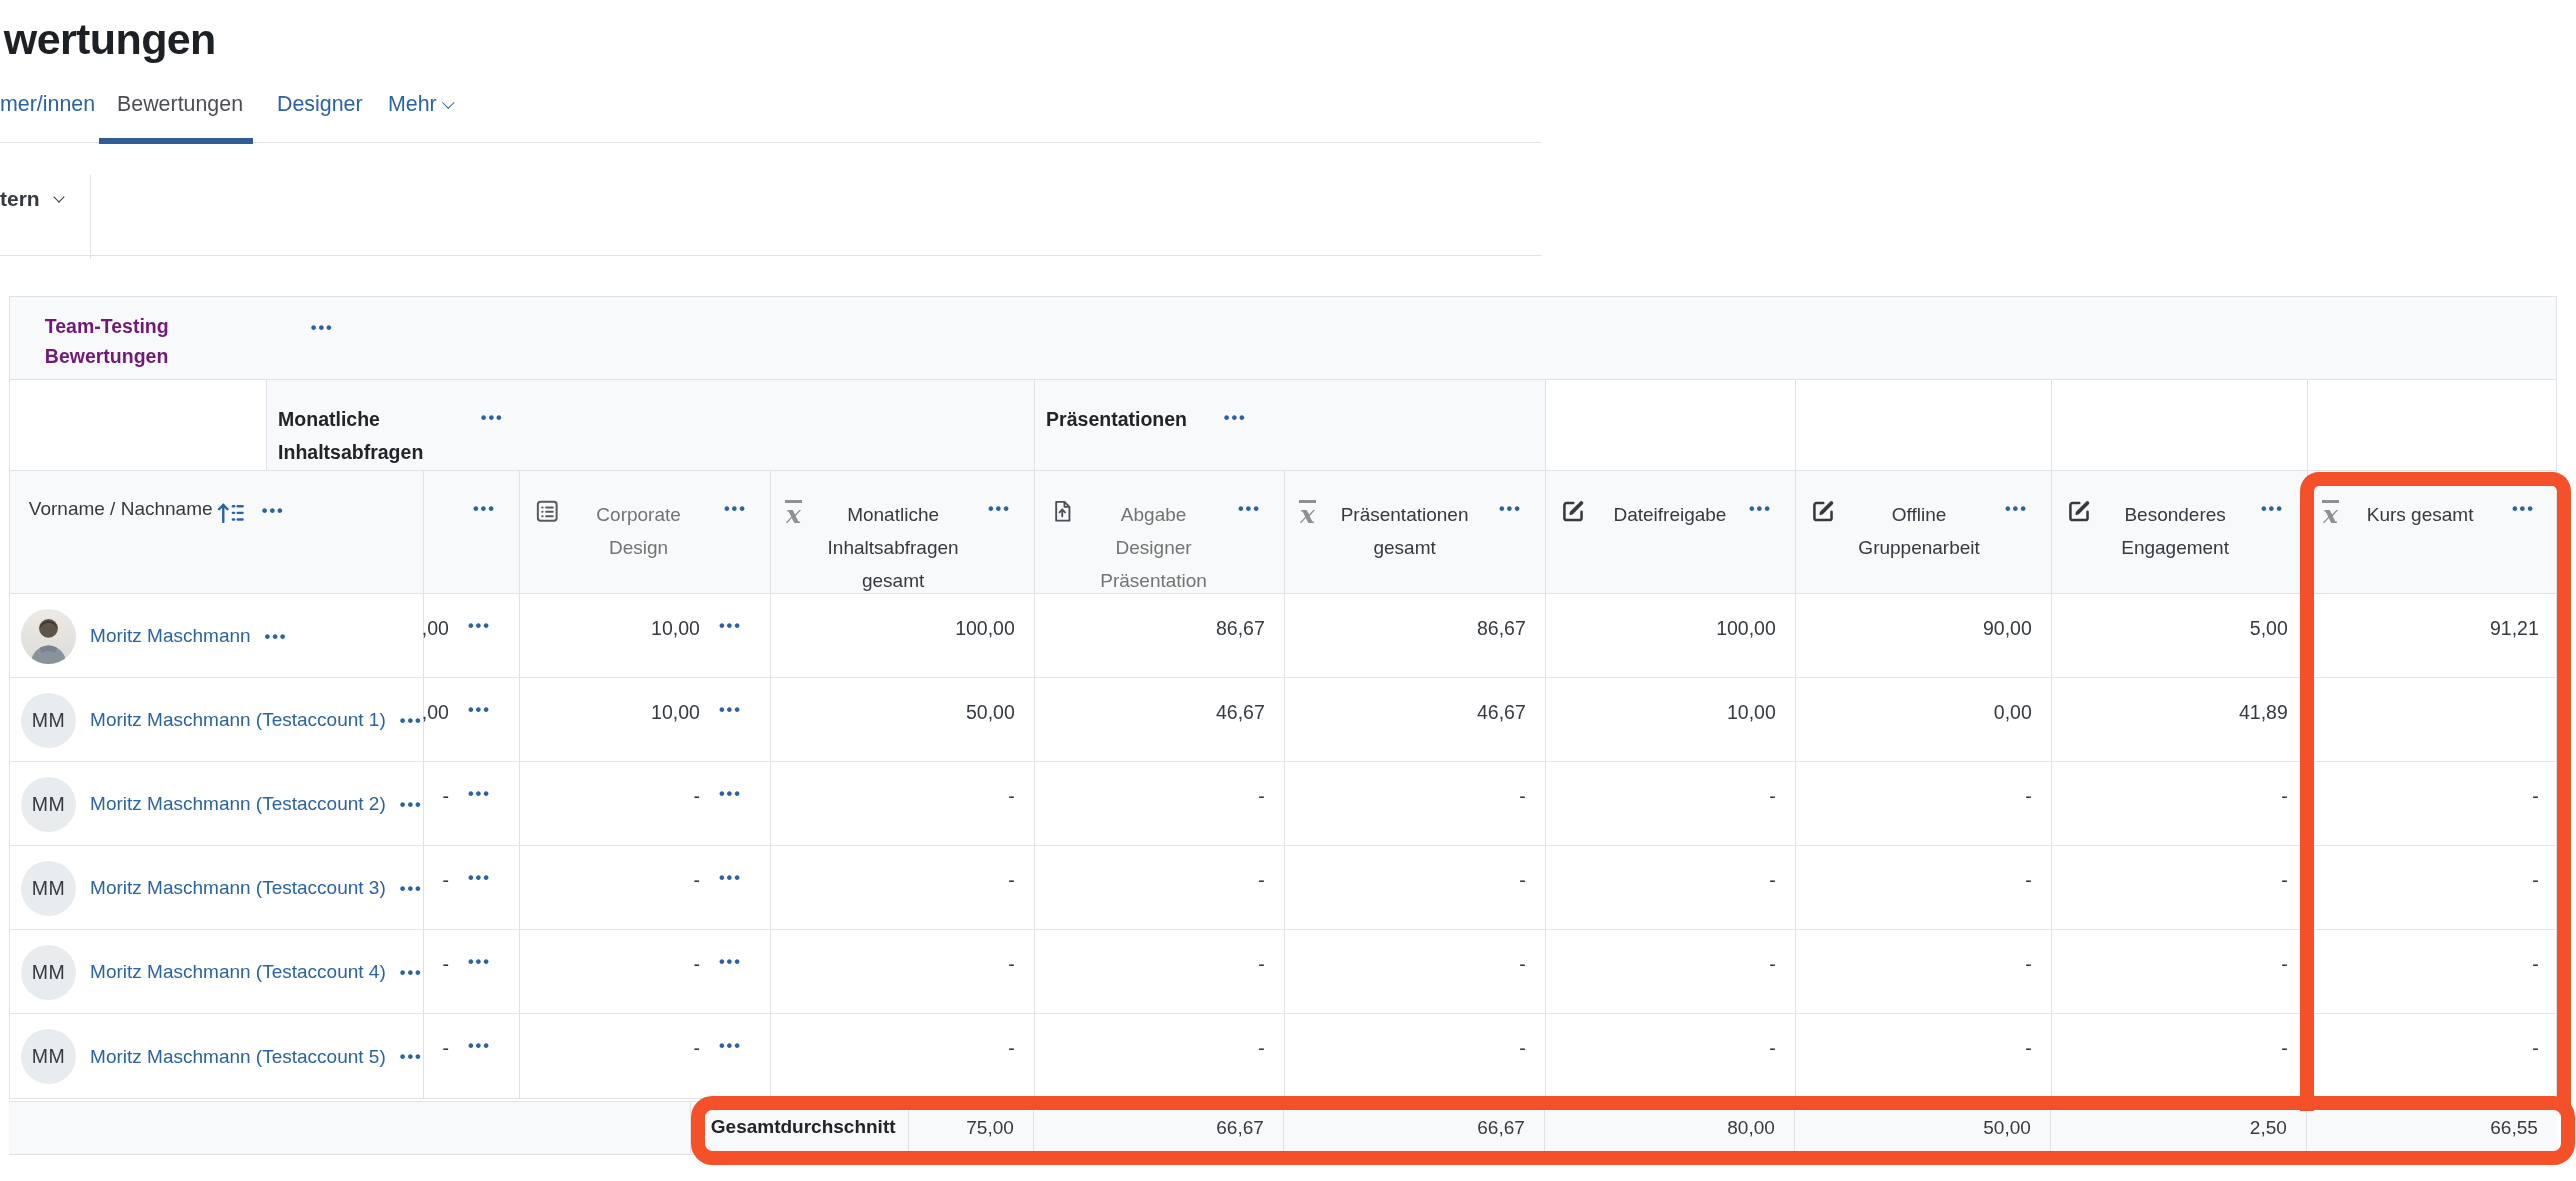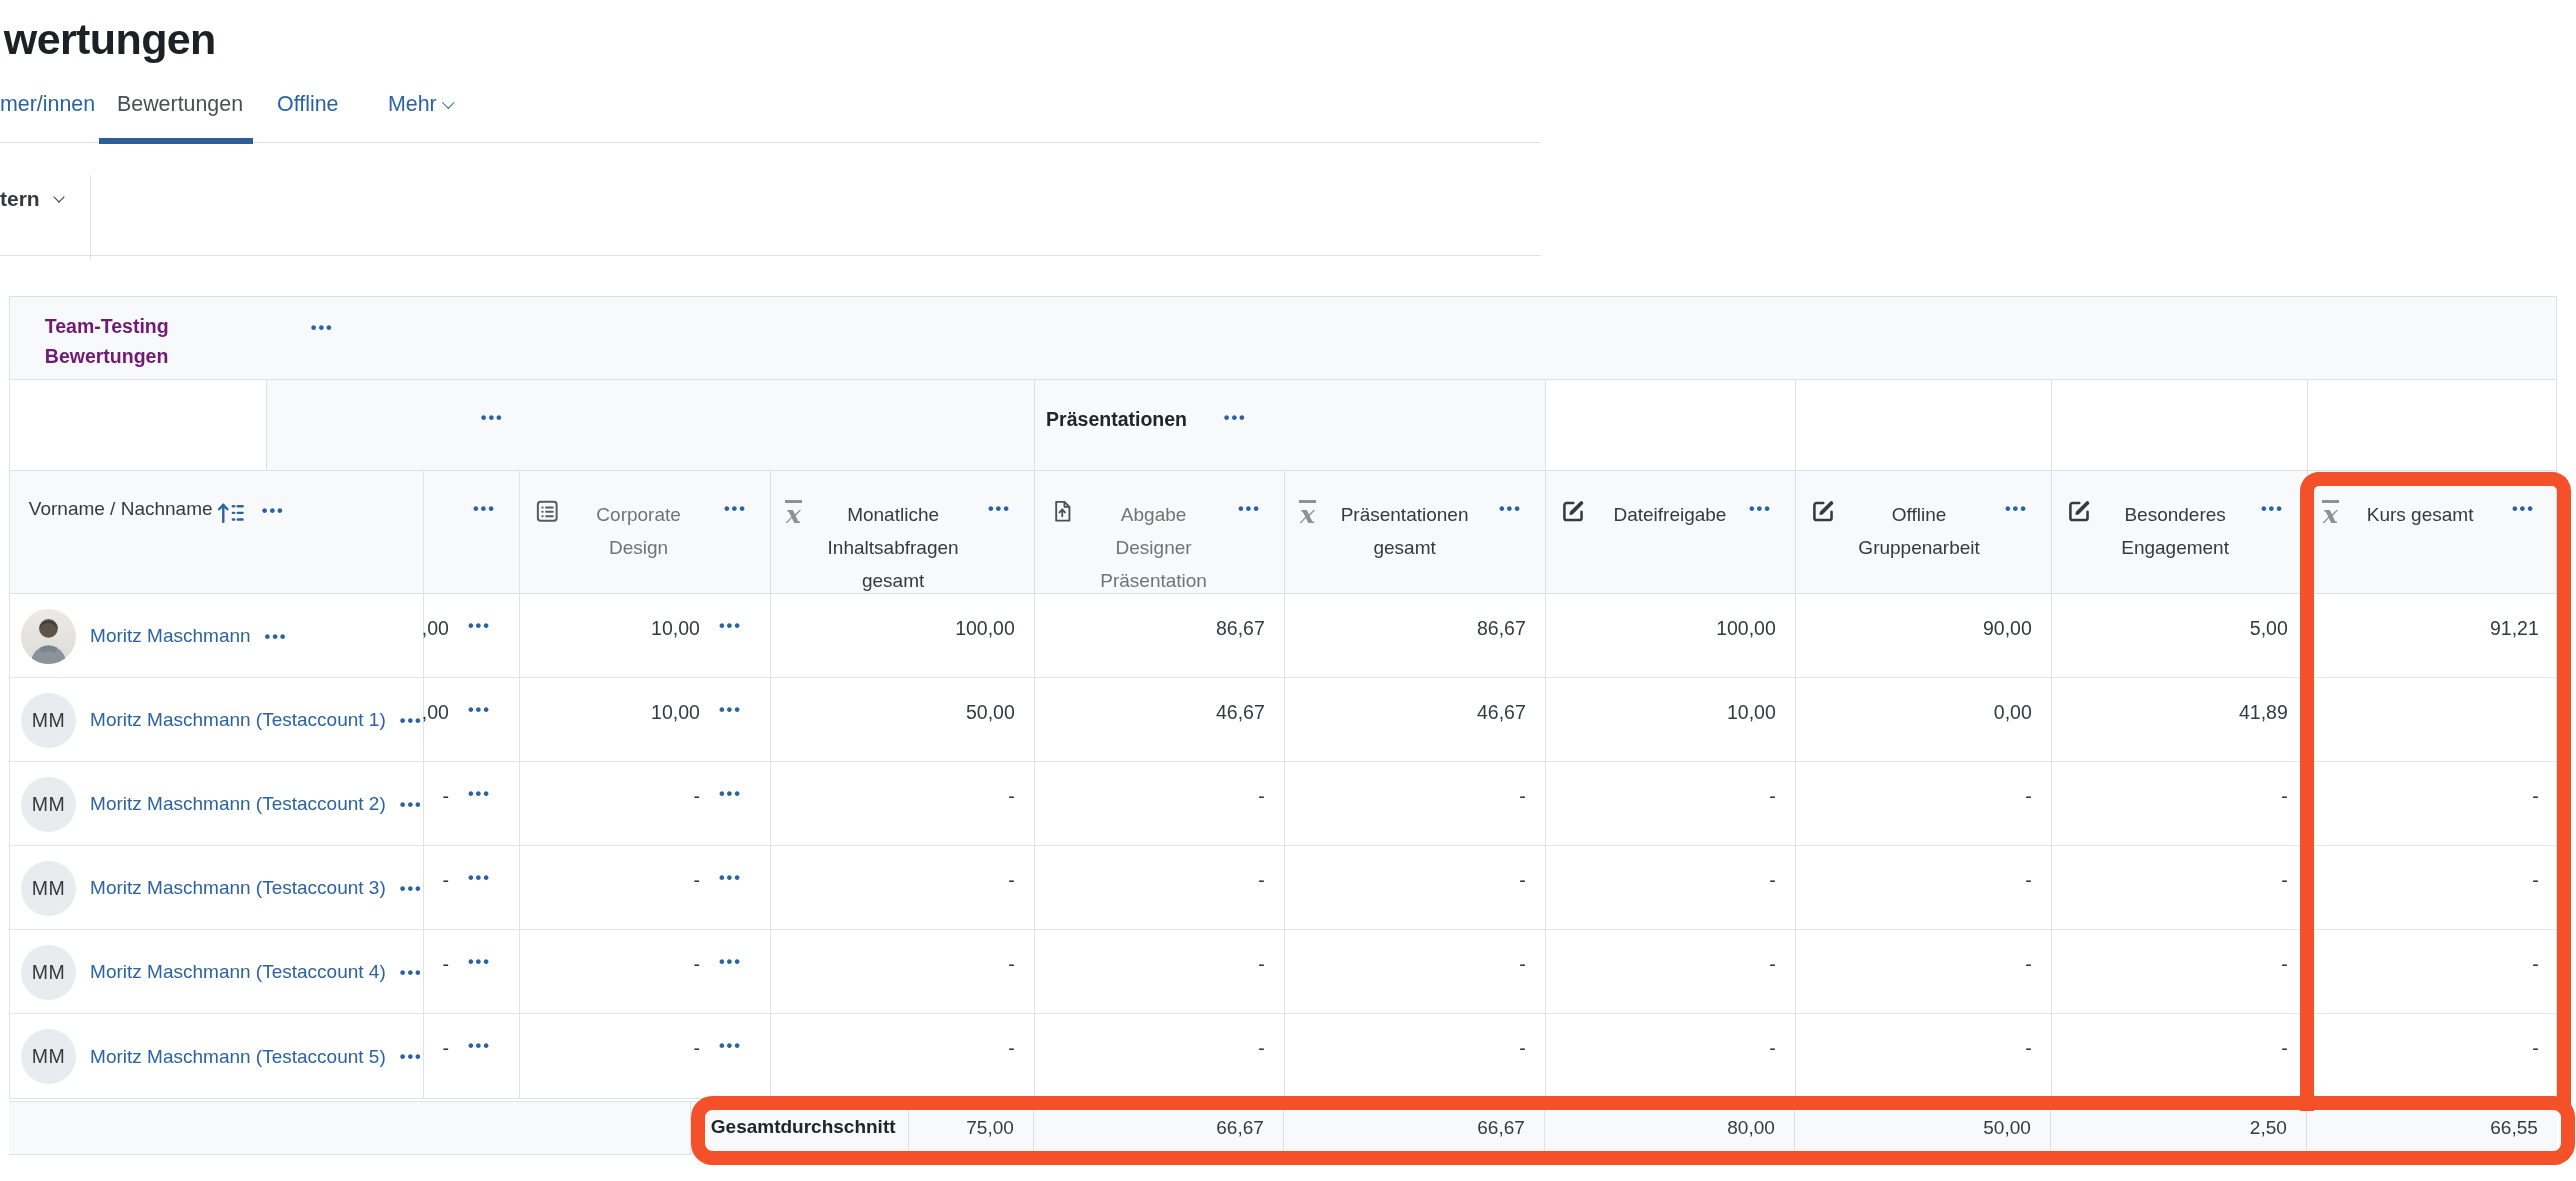--- a/index.html
+++ b/index.html
@@ -94,21 +94,21 @@
 </style>
 </head>
 <body>
 
 <div class="page">
 
   <div class="abs page-title">wertungen</div>
 
   <div class="abs tab tab-cut">mer/innen</div>
   <div class="abs tab tab-active">Bewertungen</div>
-  <div class="abs tab tab-berichte">Offline</div>
+  <div class="abs tab tab-berichte">Designer</div>
   <div class="abs tab tab-mehr">
     <span>Mehr</span>
     <span class="chev"></span>
   </div>
   <div class="abs tabs-divider"></div>
   <div class="abs tab-underline"></div>
 
   <div class="abs filter-btn">
     <span>tern</span>
     <span class="chev" style="border-width:0 1.3px 1.3px 0;width:7px;height:7px;"></span>
@@ -119,20 +119,21 @@
   <div class="abs gtable">
 
     <div class="cat-row">
       <div class="cat-title">Team-Testing Bewertungen</div>
       <div class="cat-dots dots">•••</div>
     </div>
 
     <div class="group-row">
       <div></div>
       <div class="gcell-gray">
+        <div class="group-label">Monatliche Inhaltsabfragen</div>
         <div class="g1-dots dots">•••</div>
       </div>
       <div class="gcell-gray">
         <div class="group-label" style="width:328px;">Präsentationen</div>
         <div class="g2-dots dots">•••</div>
       </div>
       <div></div>
       <div></div>
       <div></div>
       <div></div>

